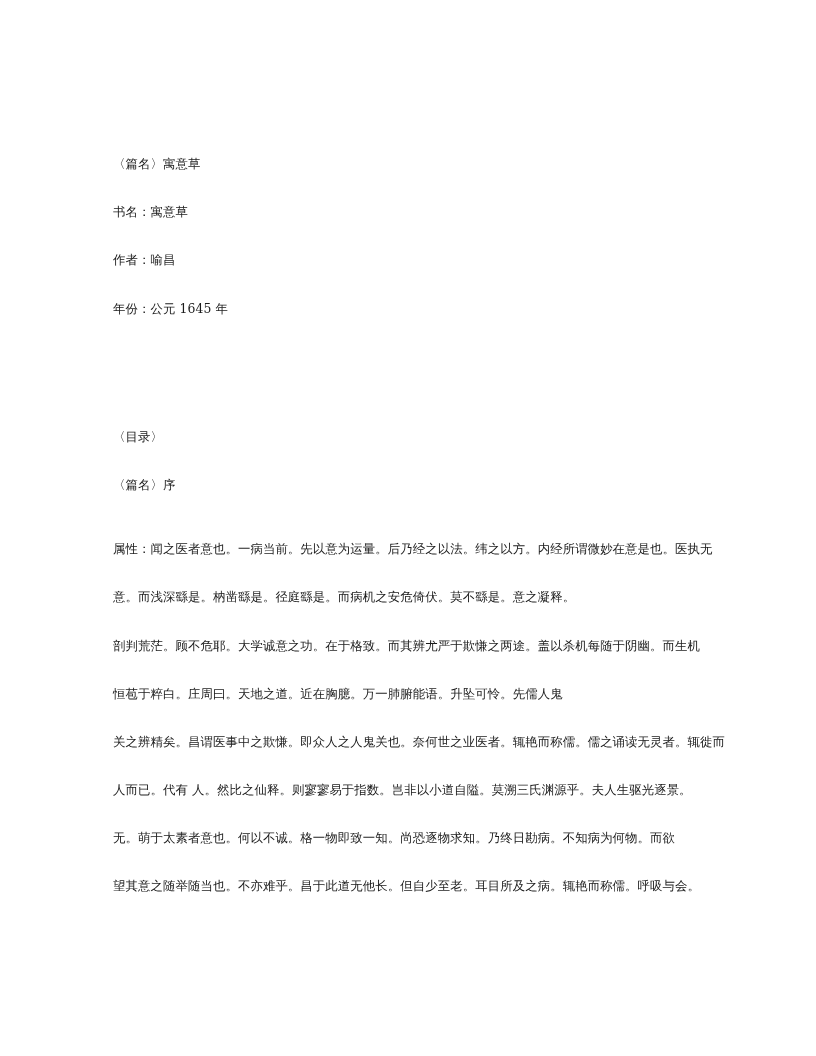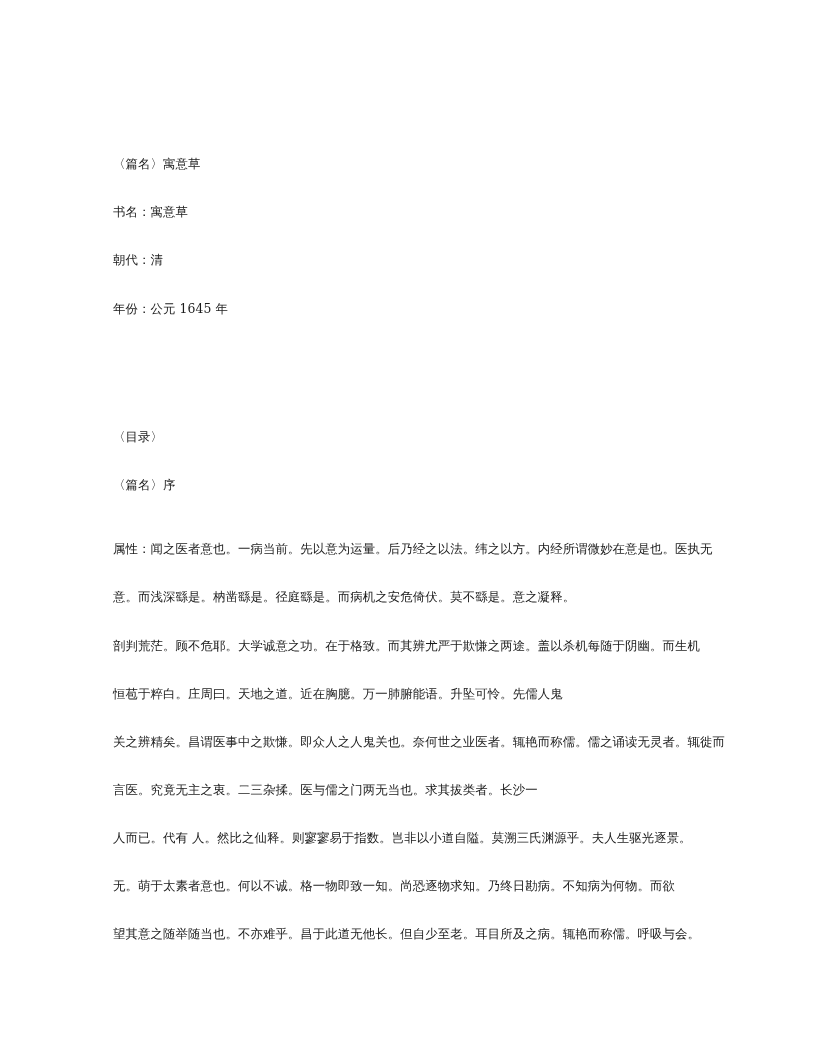--- a/index.html
+++ b/index.html
@@ -52,34 +52,33 @@
   }
 </style>
 </head>
 <body>
 
 <div class="page">
   <div class="text-body">
 
     <span class="line">〈篇名〉寓意草</span>
     <span class="meta-line">书名：寓意草</span>
-    <span class="meta-line">朝代：清</span>
+    <span class="meta-line">作者：喻昌</span>
     <span class="meta-line">年份：公元 1645 年</span>
 
     <span class="line blank"></span>
 
     <span class="line">〈目录〉</span>
     <span class="line">〈篇名〉序</span>
 
     <span class="line">属性：闻之医者意也。一病当前。先以意为运量。后乃经之以法。纬之以方。内经所谓微妙在意是也。医执无</span>
     <span class="line">意。而浅深繇是。枘凿繇是。径庭繇是。而病机之安危倚伏。莫不繇是。意之凝释。</span>
     <span class="line">剖判荒茫。顾不危耶。大学诚意之功。在于格致。而其辨尤严于欺慊之两途。盖以杀机每随于阴幽。而生机</span>
     <span class="line">恒苞于粹白。庄周曰。天地之道。近在胸臆。万一肺腑能语。升坠可怜。先儒人鬼</span>
     <span class="line">关之辨精矣。昌谓医事中之欺慊。即众人之人鬼关也。奈何世之业医者。辄艳而称儒。儒之诵读无灵者。辄徙而</span>
-    <span class="line">言医。究竟无主之衷。二三杂揉。医与儒之门两无当也。求其拔类者。长沙一</span>
     <span class="line">人而已。代有 人。然比之仙释。则寥寥易于指数。岂非以小道自隘。莫溯三氏渊源乎。夫人生驱光逐景。</span>
     <span class="line">无。萌于太素者意也。何以不诚。格一物即致一知。尚恐逐物求知。乃终日勘病。不知病为何物。而欲</span>
     <span class="line">望其意之随举随当也。不亦难乎。昌于此道无他长。但自少至老。耳目所及之病。辄艳而称儒。呼吸与会。</span>
     
     
     
     
     
     
     

